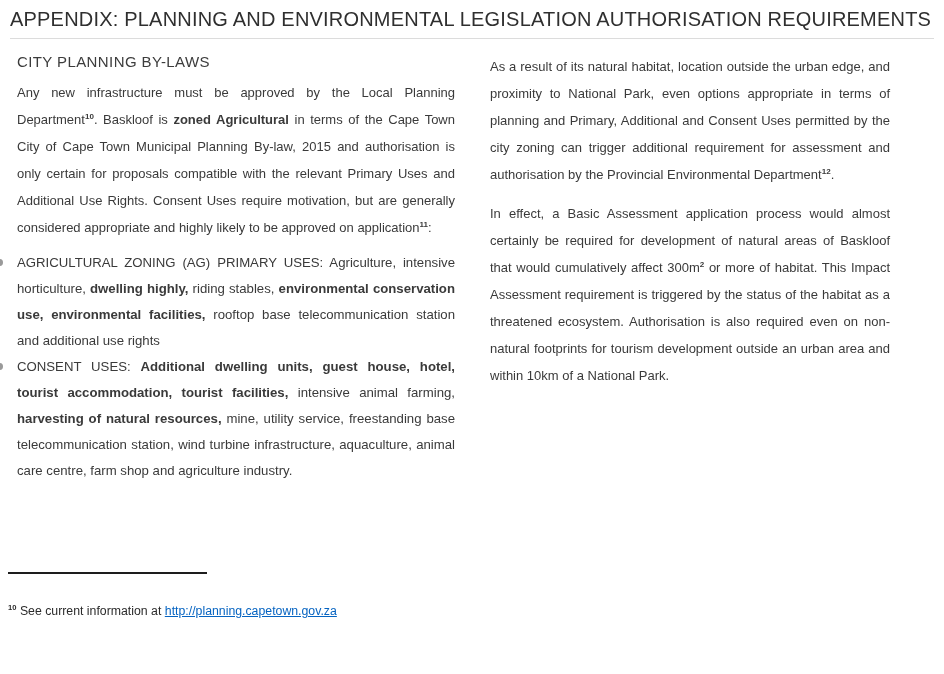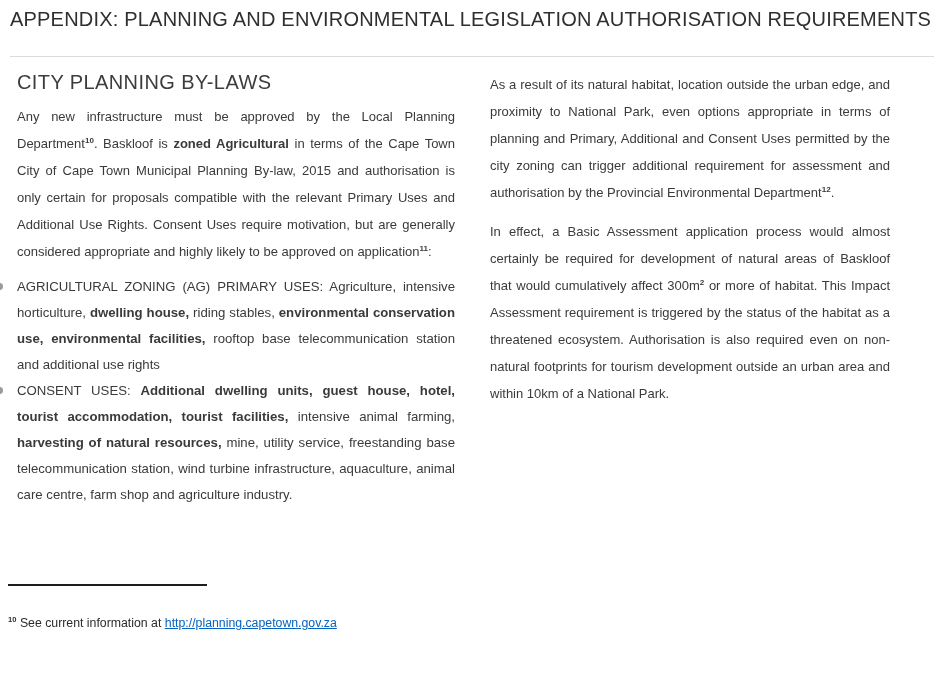--- a/index.html
+++ b/index.html
@@ -7,39 +7,39 @@
     position:relative;
     width:944px;height:674px;
     background:#ffffff;
     font-family:"Liberation Sans", sans-serif;
     color:#3a3a3a;
     overflow:hidden;
   }
   
   .doc-title{
     margin:8px 10px 0 10px;
-    padding-bottom:25px;
+    padding-bottom:7px;
     border-bottom:1px solid #dcdcdc;
     font-size:20px;
     font-weight:400;
     letter-spacing:0.2px;
     color:#2f2f2f;
     white-space:nowrap;
   }
   
   .columns{
     display:flex;
     padding-left:17px;
     margin-top:14px;
     gap:35px;
   }
   .col-left{width:438px;flex:0 0 auto;}
   .col-right{width:400px;flex:0 0 auto;}
   .col-heading{
-    font-size:20px;
+    font-size:15px;
     font-weight:400;
     letter-spacing:0.4px;
     color:#3c3c3c;
     margin:0 0 9px 0;
   }
   .body-par{
     font-size:13px;
     line-height:27px;
     text-align:justify;
     margin:0 0 9px 0;
@@ -66,21 +66,21 @@
     position:absolute;
     left:-21px;
     top:9px;
     width:7px;height:7px;
     border-radius:50%;
     background:#9a9a9a;
   }
   
   .footnotes{
     position:absolute;
-    left:8px;right:4px;top:584px;
+    left:8px;right:4px;top:572px;
   }
   .fn-rule{
     width:199px;
     border-top:2px solid #1d1d1d;
     margin-bottom:29px;
   }
   .footnote{
     font-size:12.3px;
     line-height:16.5px;
     color:#2b2b2b;
@@ -101,21 +101,21 @@
 
   <div class="columns">
 
     <div class="col-left">
       <h2 class="col-heading">CITY PLANNING BY-LAWS</h2>
       <p class="body-par"><span>Any new infrastructure must be approved by the Local Planning Department</span><sup>10</sup><span>. Baskloof is </span><span class="b">zoned Agricultural</span><span> in terms of the Cape Town City of Cape Town Municipal Planning By-law, 2015 and authorisation is only certain for proposals compatible with the relevant Primary Uses and Additional Use Rights. Consent Uses require motivation, but are generally considered appropriate and highly likely to be approved on application</span><sup>11</sup><span>:</span></p>
 
       <div class="zoning-list">
         <div class="list-item">
           <span class="bullet"></span>
-          <span><span>AGRICULTURAL ZONING (AG) PRIMARY USES: Agriculture, intensive horticulture, </span><span class="b">dwelling house,</span><span> riding stables, </span><span class="b">environmental conservation use, environmental facilities,</span><span> rooftop base telecommunication station and additional use rights</span></span>
+          <span><span>AGRICULTURAL ZONING (AG) PRIMARY USES: Agriculture, intensive horticulture, </span><span class="b">dwelling highly,</span><span> riding stables, </span><span class="b">environmental conservation use, environmental facilities,</span><span> rooftop base telecommunication station and additional use rights</span></span>
         </div>
         <div class="list-item">
           <span class="bullet"></span>
           <span><span>CONSENT USES: </span><span class="b">Additional dwelling units, guest house, hotel, tourist accommodation, tourist facilities,</span><span> intensive animal farming, </span><span class="b">harvesting of natural resources,</span><span> mine, utility service, freestanding base telecommunication station, wind turbine infrastructure, aquaculture, animal care centre, farm shop and agriculture industry.</span></span>
         </div>
       </div>
     </div>
 
     <div class="col-right">
       <p class="body-par"><span>As a result of its natural habitat, location outside the urban edge, and proximity to National Park, even options appropriate in terms of planning and Primary, Additional and Consent Uses permitted by the city zoning can trigger additional requirement for assessment and authorisation by the Provincial Environmental Department</span><sup>12</sup><span>.</span></p>

